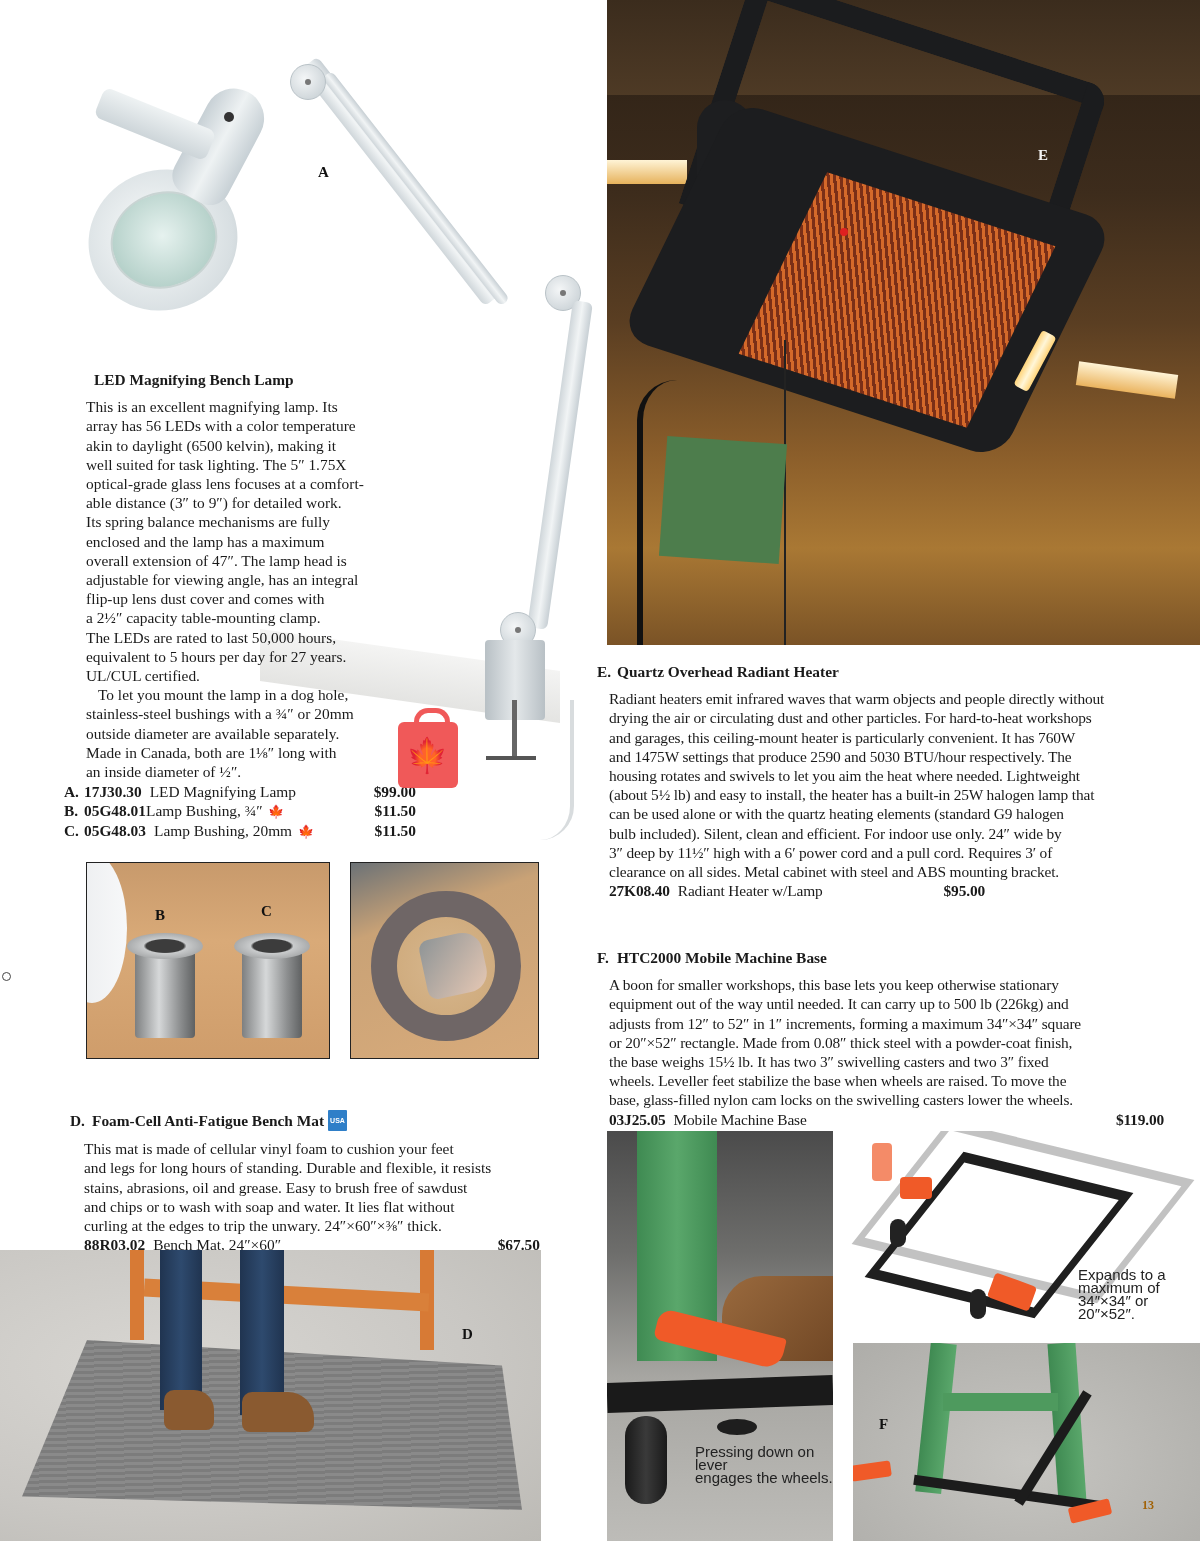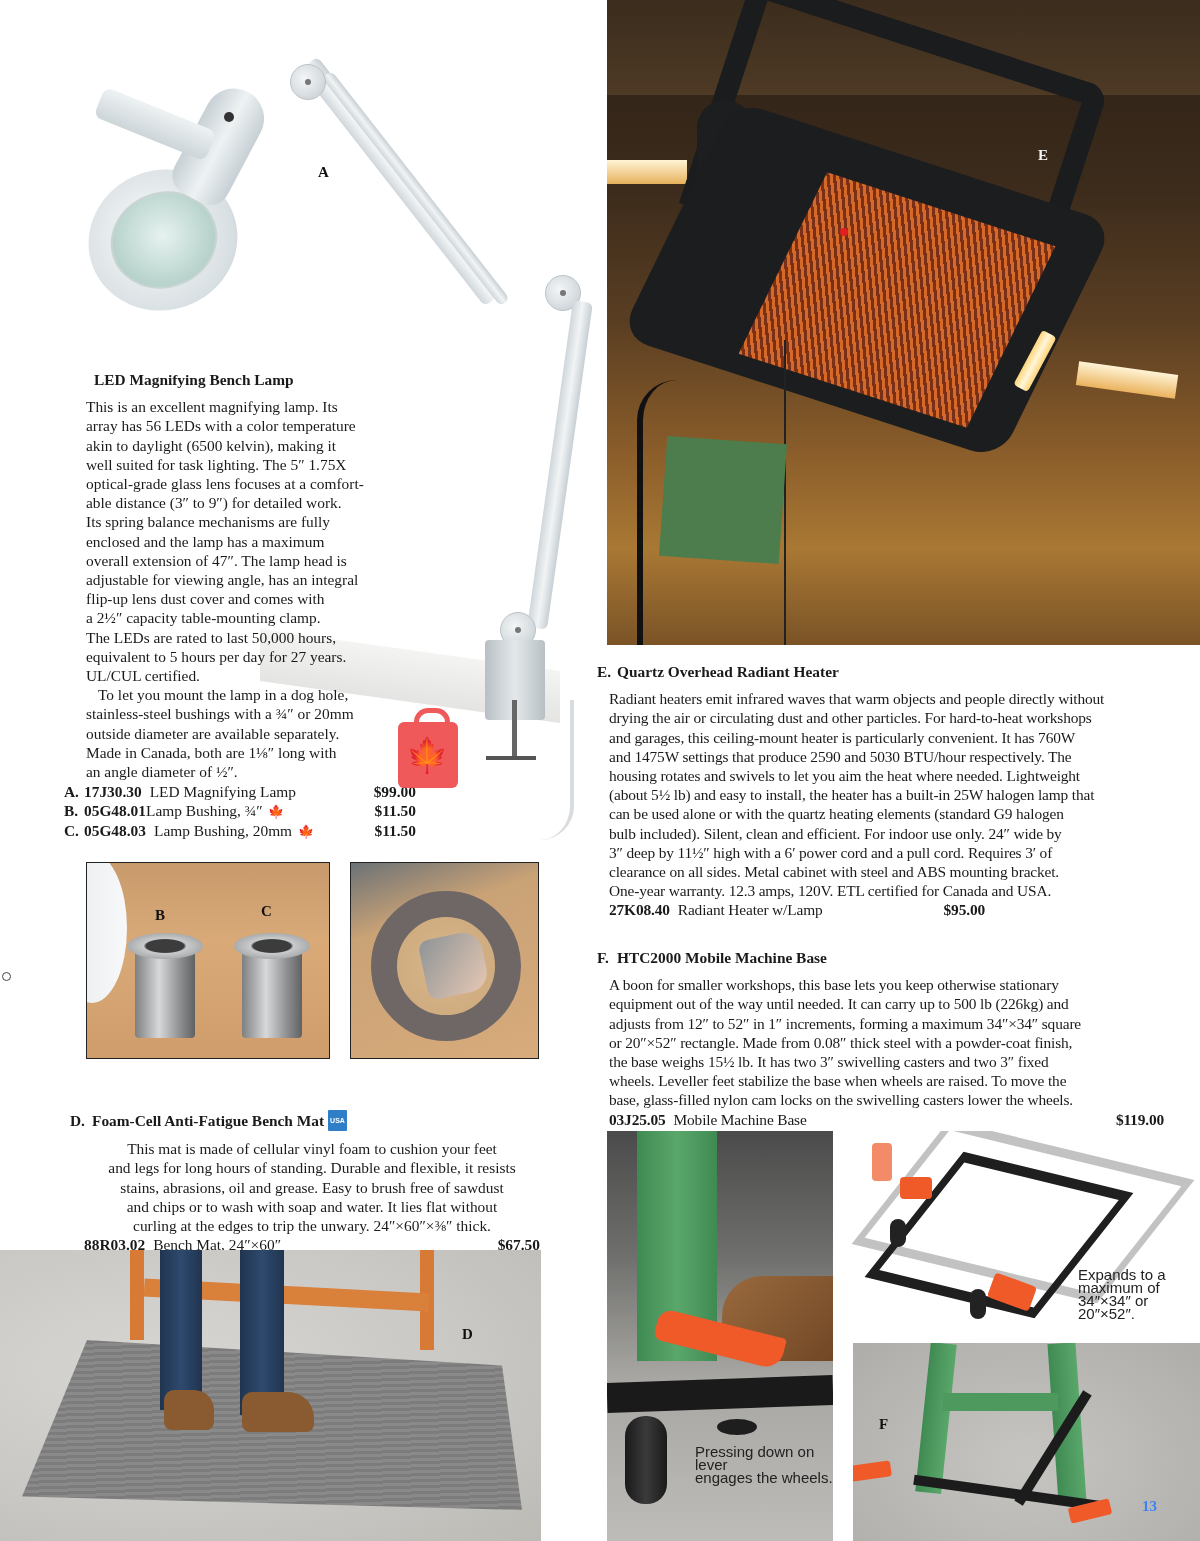--- a/index.html
+++ b/index.html
@@ -28,21 +28,21 @@
   .joint::after { content: ""; position: absolute; left: 14px; top: 14px; width: 6px; height: 6px; border-radius: 50%; background: #777; }
 
   
   .wm { position: absolute; left: 398px; top: 722px; display: flex; align-items: center; gap: 6px; }
   .wm-bag { width: 60px; height: 66px; background: #ef4c4c; border-radius: 6px; position: relative; opacity: .92; }
   .wm-bag::before { content: ""; position: absolute; left: 16px; top: -14px; width: 26px; height: 22px; border: 5px solid #ef4c4c; border-bottom: none; border-radius: 14px 14px 0 0; }
   .wm-leaf { position: absolute; left: 0; right: 0; top: 14px; text-align: center; color: #fff; font-size: 34px; line-height: 40px; }
   .wm-text { font-family: "DejaVu Sans", sans-serif; font-weight: bold; font-size: 38px; color: rgba(70,70,70,0.88); letter-spacing: -0.5px; }
 
   .caption { position: absolute; font-family: "Liberation Sans", sans-serif; font-size: 15px; line-height: 13px; color: #222; }
-  .page-num { position: absolute; font-family: "Liberation Serif", serif; font-weight: bold; font-size: 15px; color: #3b82f6; }
+  .page-num { position: absolute; font-family: "Liberation Serif", serif; font-weight: bold; font-size: 12px; color: #a16207; }
   .edge-mark { position: absolute; left: 2px; top: 972px; width: 7px; height: 7px; border: 1px solid #444; border-radius: 50%; }
 </style>
 </head>
 <body>
 
 <div class="abs" style="left:0;top:0;width:600px;height:360px;">
 
   <div class="abs" style="left:88px;top:170px;width:150px;height:140px;border-radius:50%;background:radial-gradient(circle at 45% 45%,#fafcfc,#d8dfe2 70%,#b9c3c8);transform:rotate(-20deg);"></div>
   <div class="abs" style="left:110px;top:192px;width:104px;height:92px;border-radius:50%;background:radial-gradient(circle at 50% 45%,#e6f2ef,#b7d2cb 70%,#a8c5bd);border:2px solid #c9d4d3;transform:rotate(-20deg);"></div>
   <div class="abs" style="left:190px;top:85px;width:60px;height:120px;background:linear-gradient(90deg,#c7d0d5,#eef2f3,#c7d0d5);border-radius:30px 30px 20px 20px;transform:rotate(28deg);"></div>
@@ -78,21 +78,21 @@
   <p>adjustable for viewing angle, has an integral</p>
   <p>flip-up lens dust cover and comes with</p>
   <p>a 2½″ capacity table-mounting clamp.</p>
   <p>The LEDs are rated to last 50,000 hours,</p>
   <p>equivalent to 5 hours per day for 27 years.</p>
   <p>UL/CUL certified.</p>
   <p style="padding-left:12px;">To let you mount the lamp in a dog hole,</p>
   <p>stainless-steel bushings with a ¾″ or 20mm</p>
   <p>outside diameter are available separately.</p>
   <p>Made in Canada, both are 1⅛″ long with</p>
-  <p>an angle diameter of ½″.</p>
+  <p>an inside diameter of ½″.</p>
 </div>
 
 <div class="block" style="left:64px;top:782px;width:352px;">
   <div class="row">
     <span class="sku" style="width:20px;font-variant:small-caps;">A.</span>
     <span class="sku" style="margin-right:8px;">17J30.30</span>
     <span>LED Magnifying Lamp</span>
     <span class="price">$99.00</span>
   </div>
   <div class="row">
@@ -123,21 +123,21 @@
 
 <div class="photo" style="left:350px;top:862px;width:187px;height:195px;border:1px solid #222;background:linear-gradient(160deg,#6c7276,#c9a276 30%,#d8ab7b);">
   <div class="abs" style="left:20px;top:28px;width:150px;height:150px;border-radius:50%;border:26px solid #6f6666;box-sizing:border-box;background:radial-gradient(circle,#d7b78e,#cda879);"></div>
   <div class="abs" style="left:72px;top:72px;width:62px;height:60px;background:linear-gradient(135deg,#8e9496,#e6c8b4);border-radius:10px 20px 20px 10px;transform:rotate(-12deg);"></div>
 </div>
 
 <div class="block" style="left:62px;top:1102px;width:478px;">
   <h3>
     <span style="font-variant:small-caps;display:inline-block;width:22px;">D.</span><span>Foam-Cell Anti-Fatigue Bench Mat</span><span class="usa-badge">USA</span>
   </h3>
-  <div style="padling-left:0;padding-left:22px;text-align:center;">
+  <div style="padling-left:0;padding-left:22px;">
     <p>This mat is made of cellular vinyl foam to cushion your feet</p>
     <p>and legs for long hours of standing. Durable and flexible, it resists</p>
     <p>stains, abrasions, oil and grease. Easy to brush free of sawdust</p>
     <p>and chips or to wash with soap and water. It lies flat without</p>
     <p>curling at the edges to trip the unwary. 24″×60″×⅜″ thick.</p>
     <div class="row">
       <span class="sku" style="margin-right:8px;">88R03.02</span>
       <span>Bench Mat, 24″×60″</span>
       <span class="price">$67.50</span>
     </div>
@@ -180,21 +180,20 @@
     <p>Radiant heaters emit infrared waves that warm objects and people directly without</p>
     <p>drying the air or circulating dust and other particles. For hard-to-heat workshops</p>
     <p>and garages, this ceiling-mount heater is particularly convenient. It has 760W</p>
     <p>and 1475W settings that produce 2590 and 5030 BTU/hour respectively. The</p>
     <p>housing rotates and swivels to let you aim the heat where needed. Lightweight</p>
     <p>(about 5½ lb) and easy to install, the heater has a built-in 25W halogen lamp that</p>
     <p>can be used alone or with the quartz heating elements (standard G9 halogen</p>
     <p>bulb included). Silent, clean and efficient. For indoor use only. 24″ wide by</p>
     <p>3″ deep by 11½″ high with a 6′ power cord and a pull cord. Requires 3′ of</p>
     <p>clearance on all sides. Metal cabinet with steel and ABS mounting bracket.</p>
-    <p>One-year warranty. 12.3 amps, 120V. ETL certified for Canada and USA.</p>
     <div class="row" style="width:376px;">
       <span class="sku" style="margin-right:8px;">27K08.40</span>
       <span>Radiant Heater w/Lamp</span>
       <span class="price">$95.00</span>
     </div>
   </div>
 </div>
 
 <div class="block" style="left:589px;top:940px;width:575px;">
   <h3>

